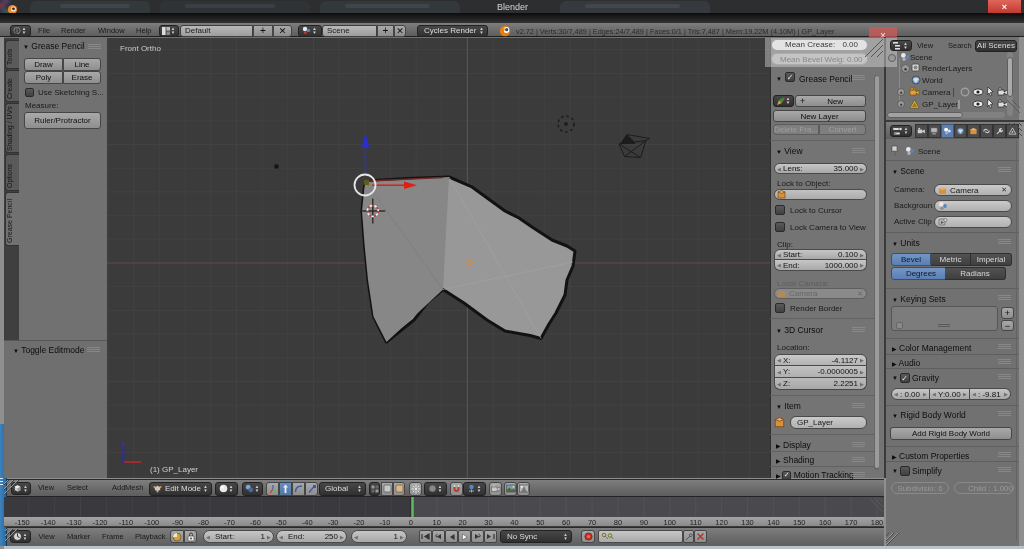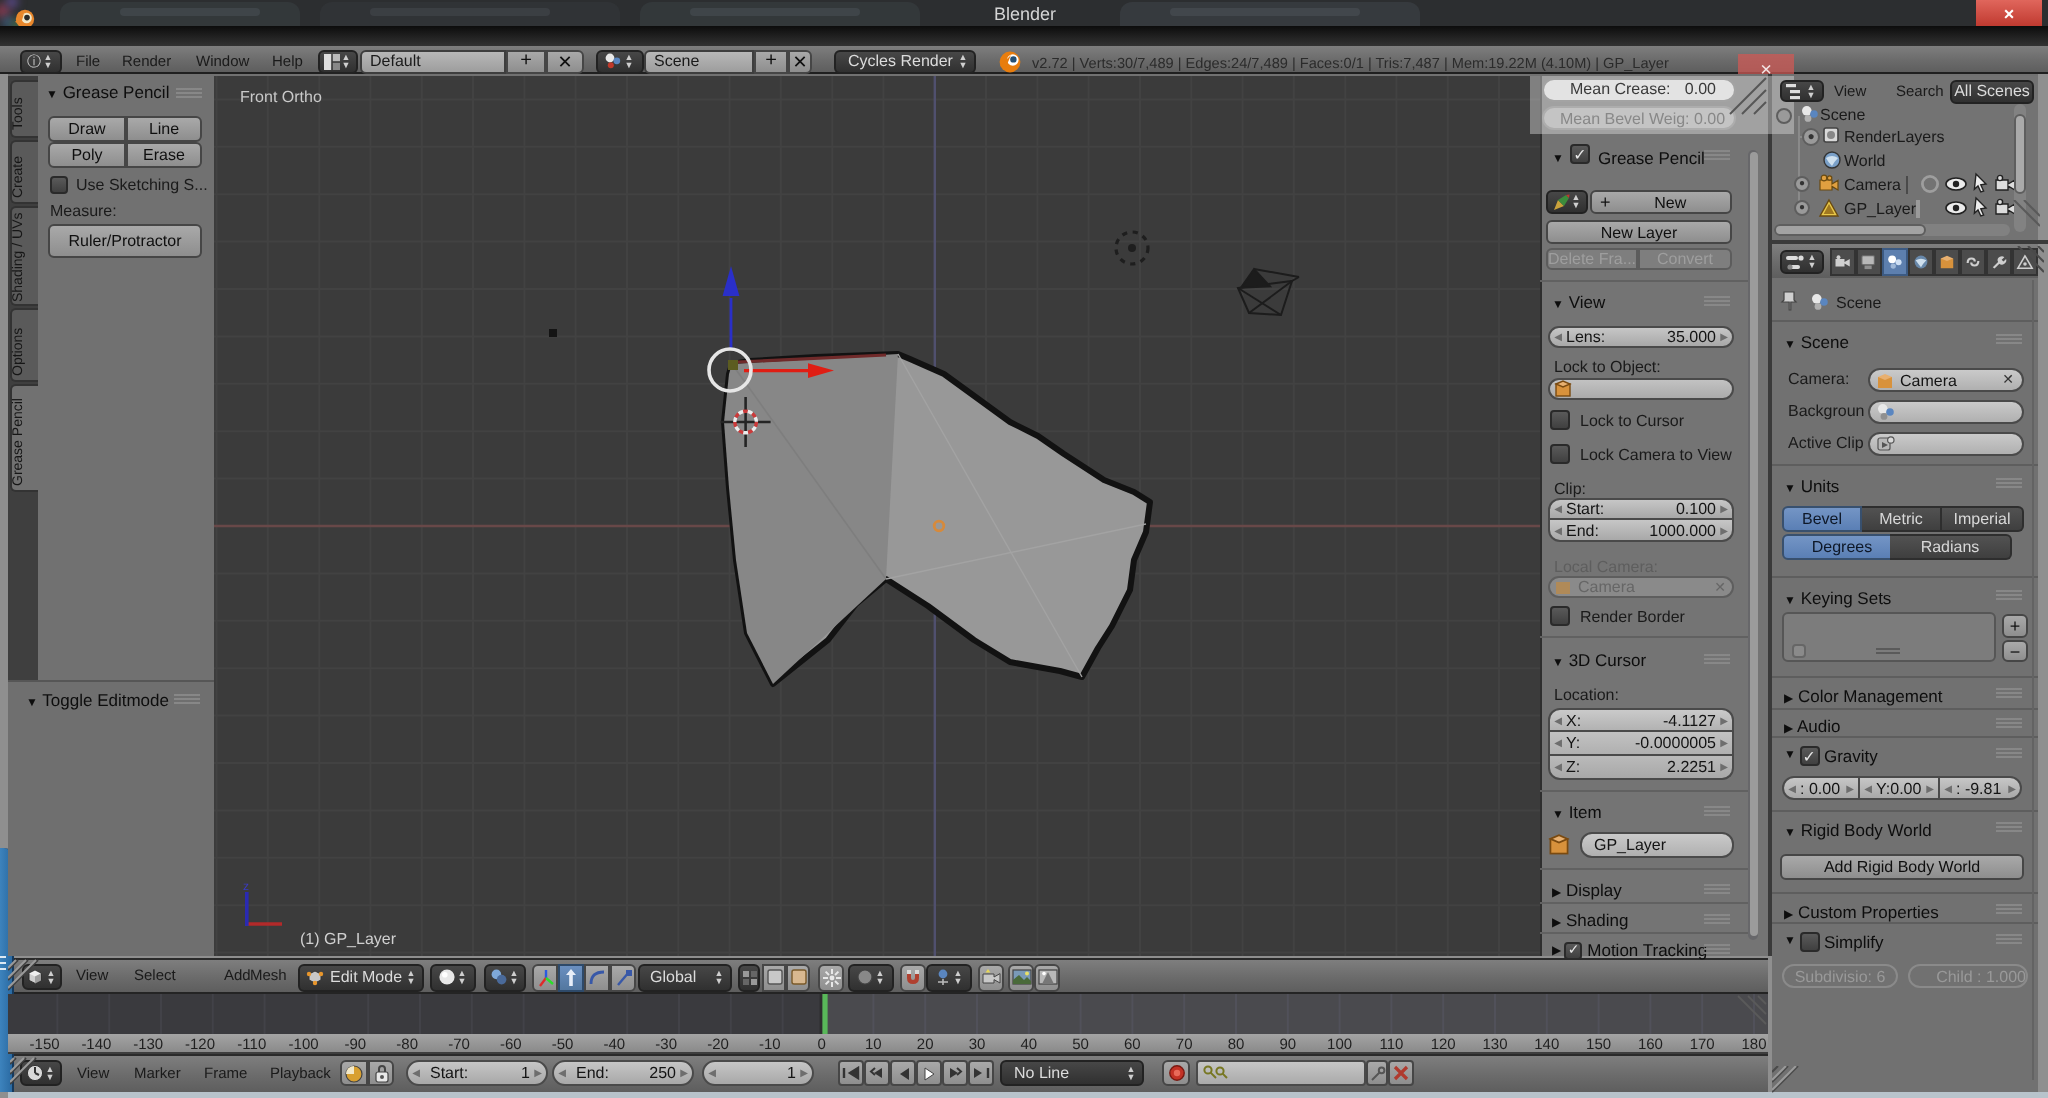--- a/index.html
+++ b/index.html
@@ -879,21 +879,21 @@
         <path d="M5.5 1 L7.5 2.8 L5.5 4.5" stroke="#333" stroke-width="1" fill="none"></path>
       </svg>
     </div>
 <div class="a btn" style="left:484px;top:530px;width:13px;height:13px;border-radius:2px">
       <svg width="9" height="7" viewBox="0 0 9 7">
         <path d="M1 1 L5 3.5 L1 6 Z" fill="#333"></path>
         <path d="M8 1 L8 6" stroke="#333" stroke-width="1.2"></path>
       </svg>
     </div>
 <div class="a dk" style="left:500px;top:530px;width:72px;height:13px">
-      <span style="margin-left:6px;font-size:8px">No Line</span>
+      <span style="margin-left:6px;font-size:8px">No Sync</span>
       <span class="ud" style="margin-left:auto;margin-right:2px">▲<br>▼</span>
     </div>
 <div class="a btn" style="left:581px;top:530px;width:14px;height:13px">
       <svg width="9" height="9" viewBox="0 0 9 9">
         <circle cx="4.5" cy="4.5" r="3.6" fill="#c33226" stroke="#7a1a12" stroke-width="0.7"></circle>
         <circle cx="4.5" cy="4.5" r="1.6" fill="#e86a5a"></circle>
       </svg>
     </div>
 <div class="a" style="left:598px;top:530px;width:85px;height:13px;background:linear-gradient(#c6c6c6,#aaa);border:1px solid #4a4a4a;border-radius:2px;box-sizing:border-box;display:flex;align-items:center">
       <svg width="14" height="9" viewBox="0 0 14 9" style="margin-left:2px">

